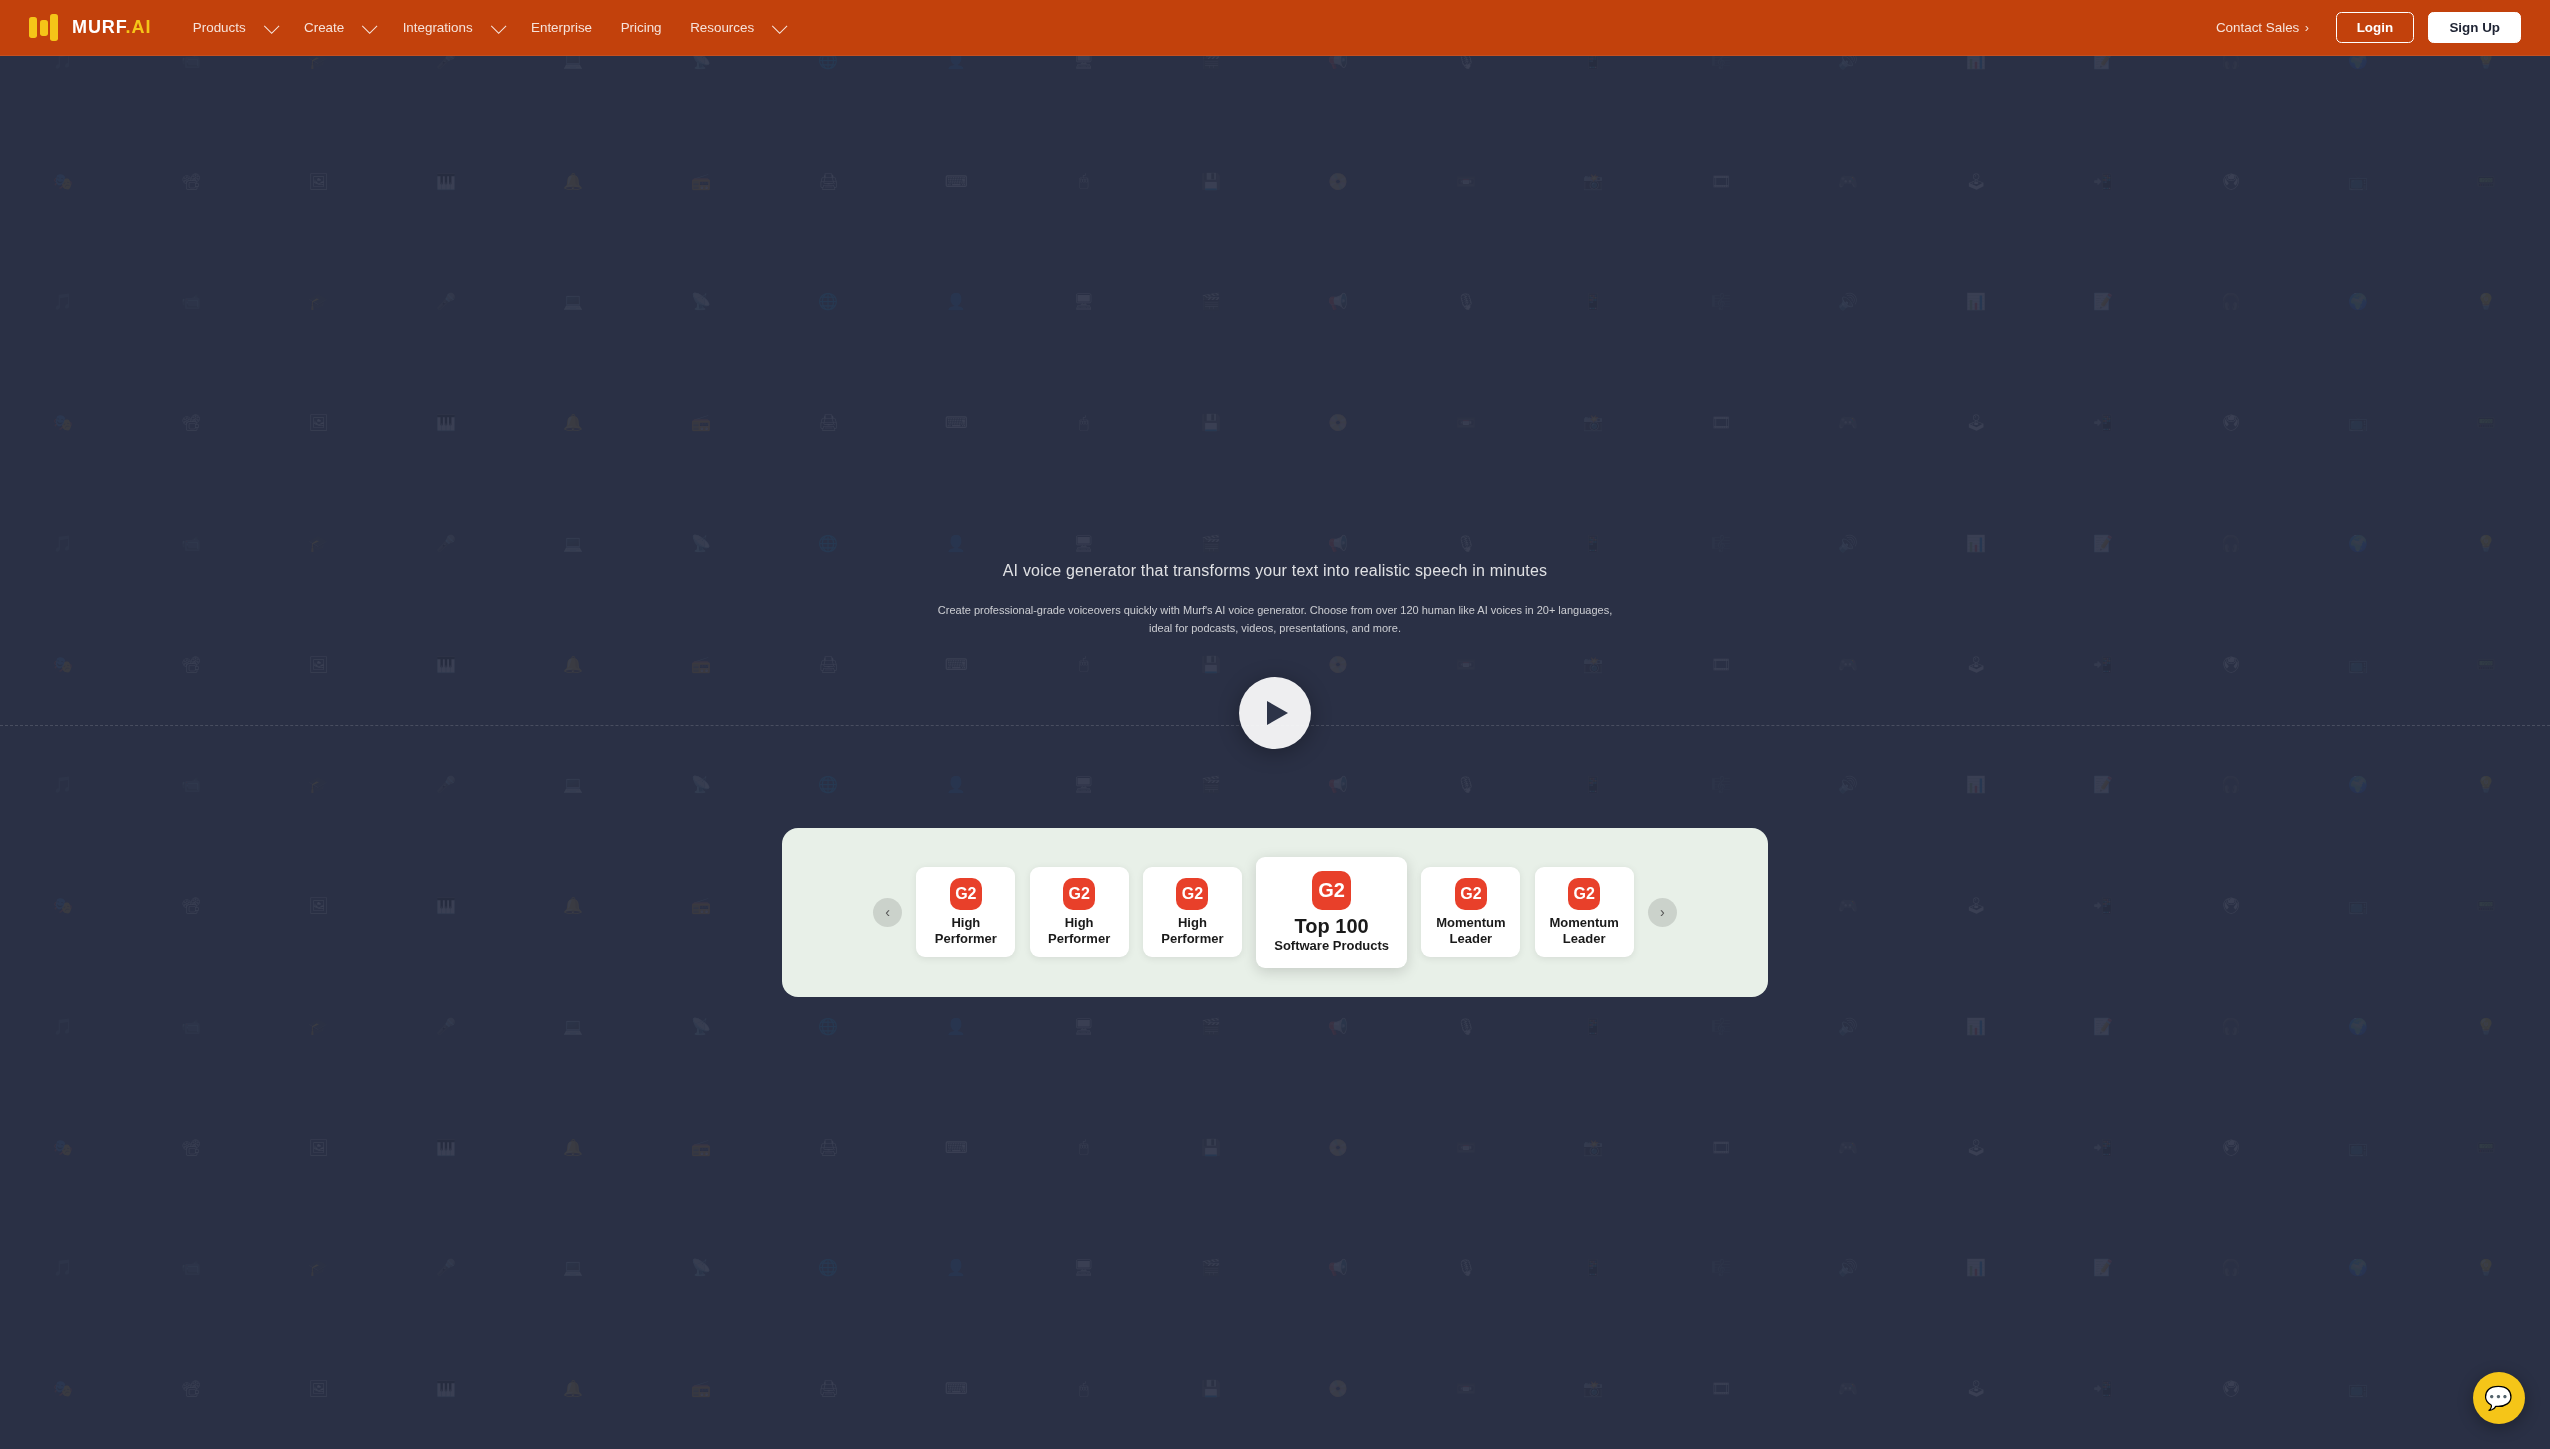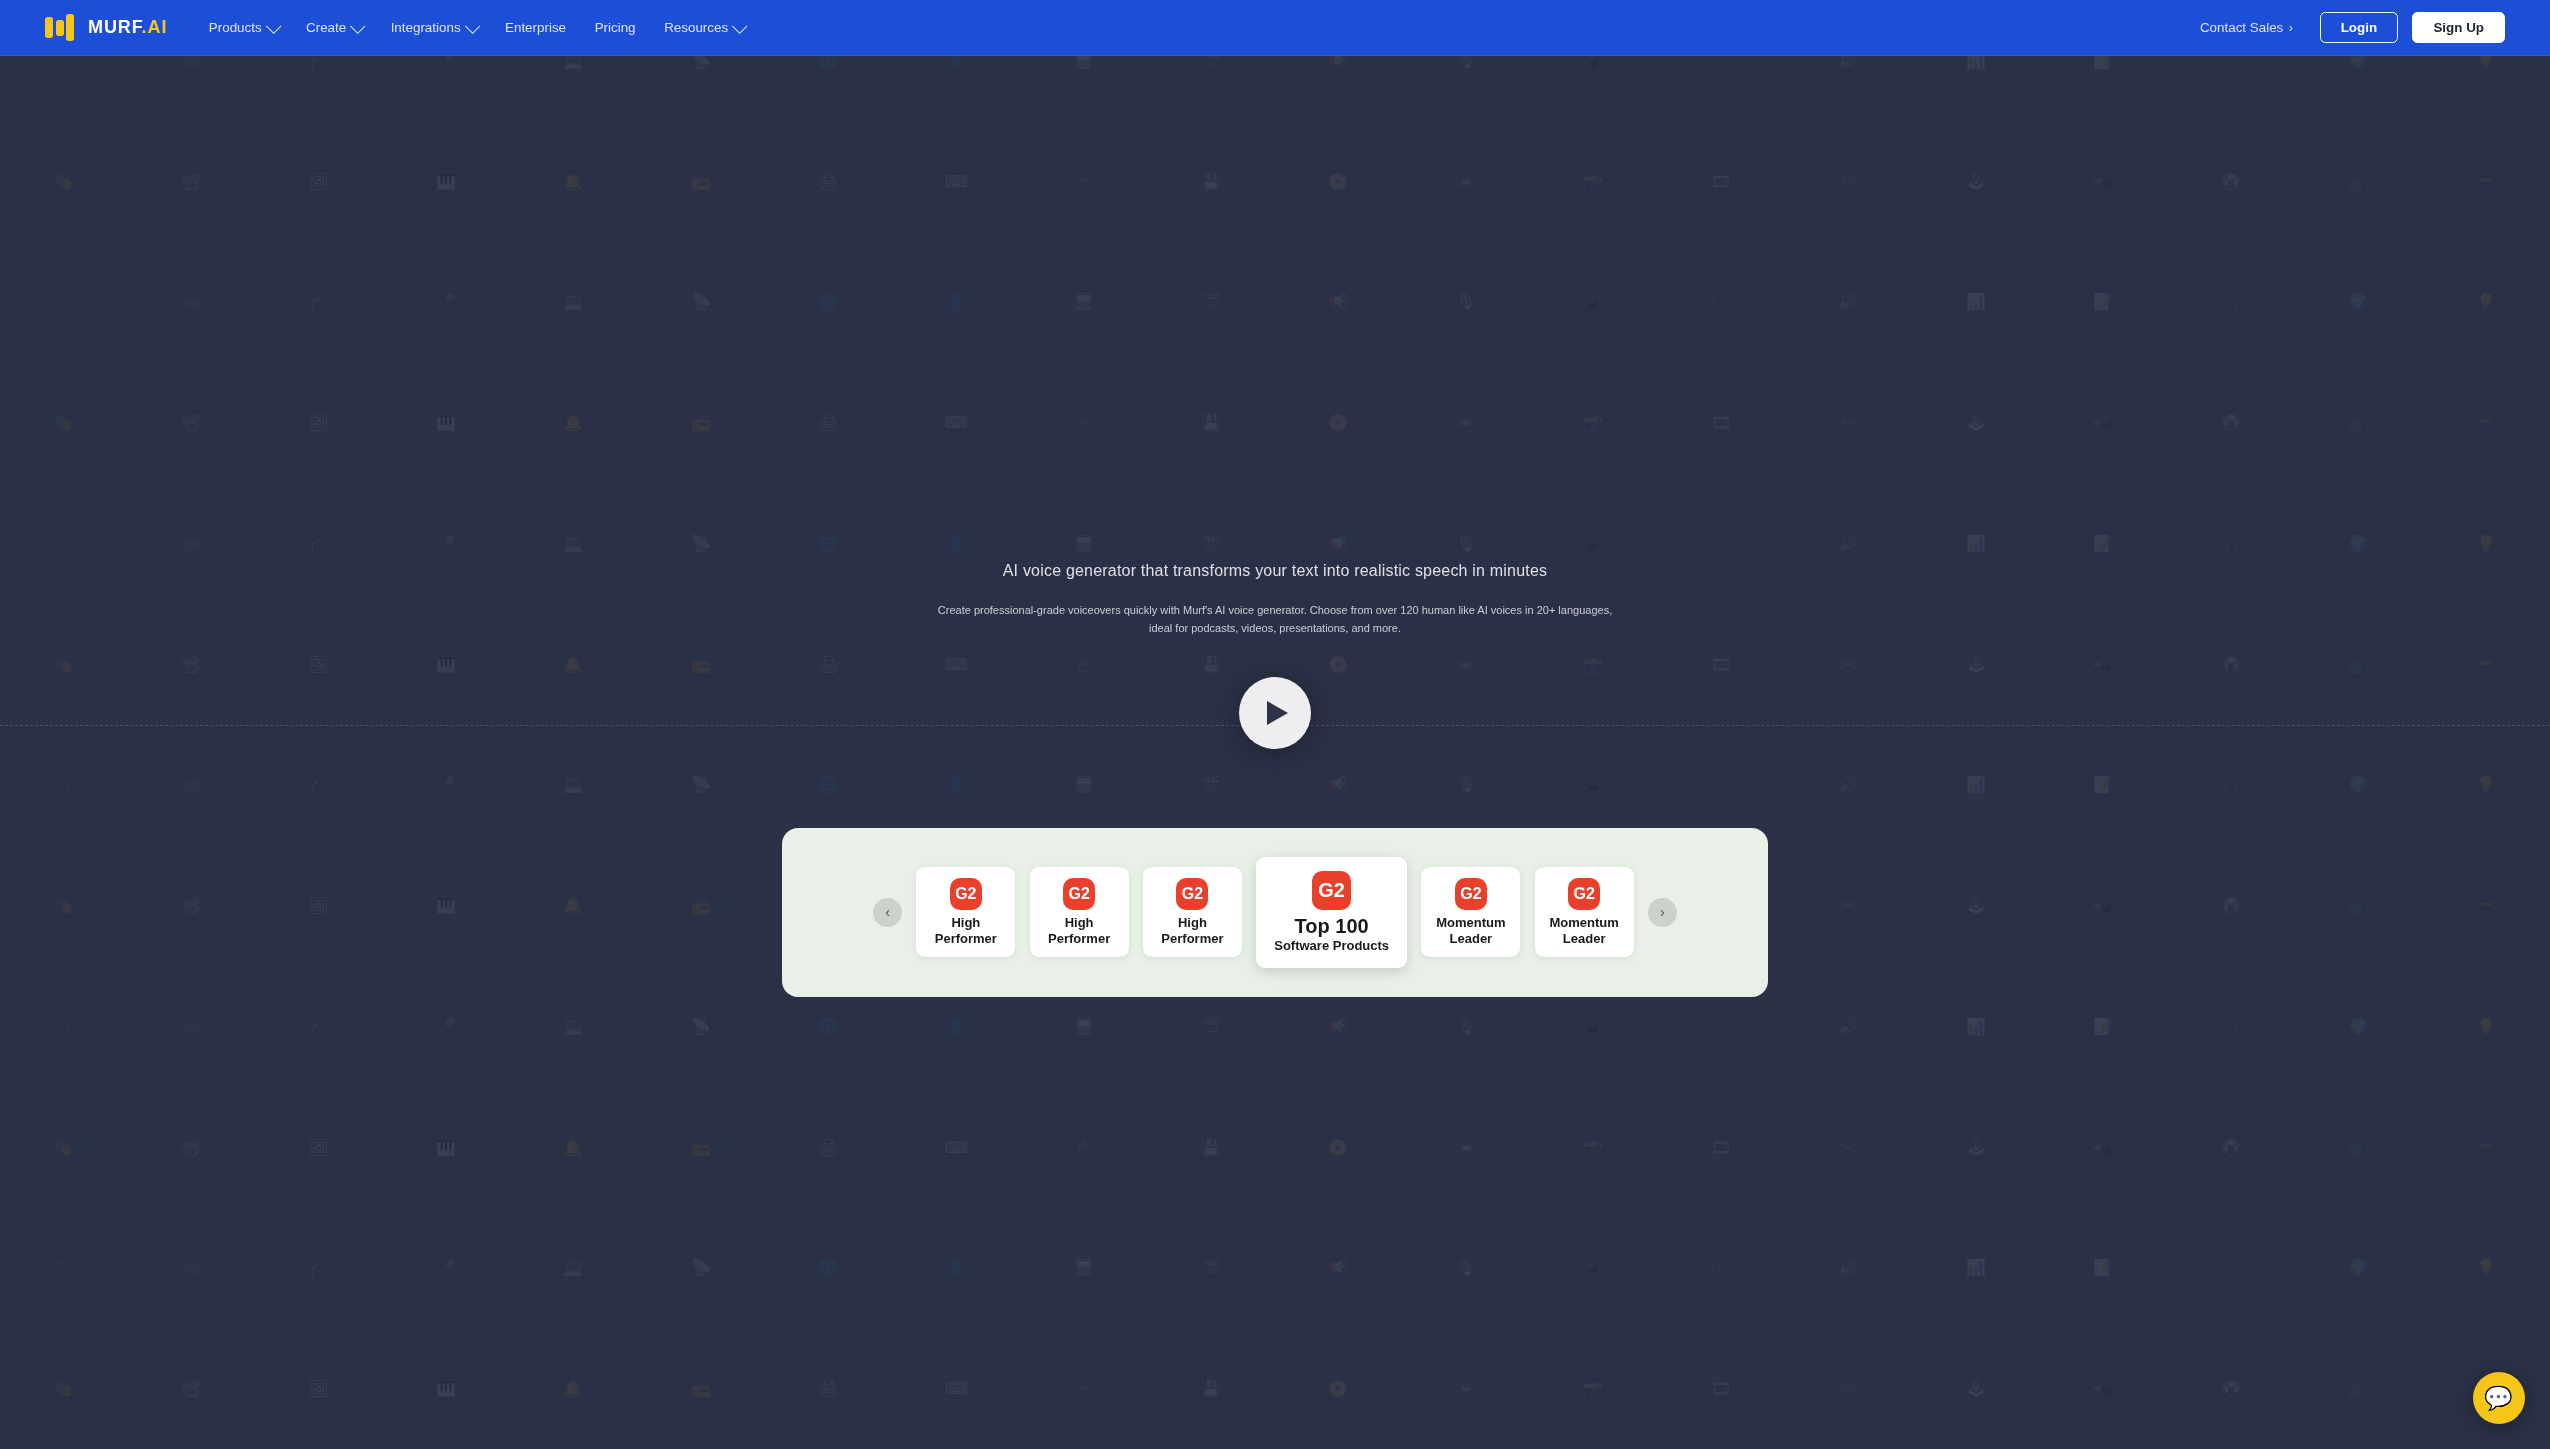--- a/index.html
+++ b/index.html
@@ -1,43 +1,43 @@
 <!DOCTYPE html>
 <html style="font-size:14.3px"><head>
   <meta charset="utf-8">
   <style>
     * { margin: 0; padding: 0; box-sizing: border-box; }
     body { font-family: -apple-system, BlinkMacSystemFont, 'Segoe UI', sans-serif; background: #2d3448; color: #fff; overflow-x: hidden; }
 
     
     .navbar {
       position: fixed; top: 0; left: 0; right: 0; z-index: 100;
-      background: #1d4ed8;
+      background: #c2410c;
       display: flex; align-items: center; justify-content: space-between;
-      padding: 0 45px; height: 56px;
+      padding: 0 29px; height: 56px;
       border-bottom: 0.9px solid rgba(255,255,255,0.08);
     }
     .navbar-left { display: flex; align-items: center; gap: 29px; }
     .logo { display: flex; align-items: center; gap: 9px; text-decoration: none; }
     .logo-icon {
       width: 34px; height: 34px;
       display: flex; align-items: center; gap: 2.7px;
     }
     .logo-bar {
       width: 8px; border-radius: 2.7px;
     }
     .logo-bar-1 { height: 21.5px; background: #f5c518; }
     .logo-bar-2 { height: 16px; background: #f5c518; }
     .logo-bar-3 { height: 27px; background: #f5c518; }
     .logo-text { color: #fff; font-size: 18px; font-weight: 700; letter-spacing: 0.9px; }
     .logo-ai { color: #f5c518; }
 
     .nav-links { display: flex; align-items: center; gap: 3.6px; }
     .nav-item {
-      display: flex; align-items: center; gap: 5px;
+      display: flex; align-items: center; gap: 19px;
       padding: 7.2px 12.5px; border-radius: 5.4px;
       color: rgba(255,255,255,0.85); font-size: 13.4px; font-weight: 500;
       cursor: pointer; transition: background 0.2s;
       white-space: nowrap;
     }
     .nav-item .chevron {
       width: 10.8px; height: 10.8px;
       border-right: 1.8px solid currentColor;
       border-bottom: 1.8px solid currentColor;
       transform: rotate(45deg) translateY(-1.8px);

